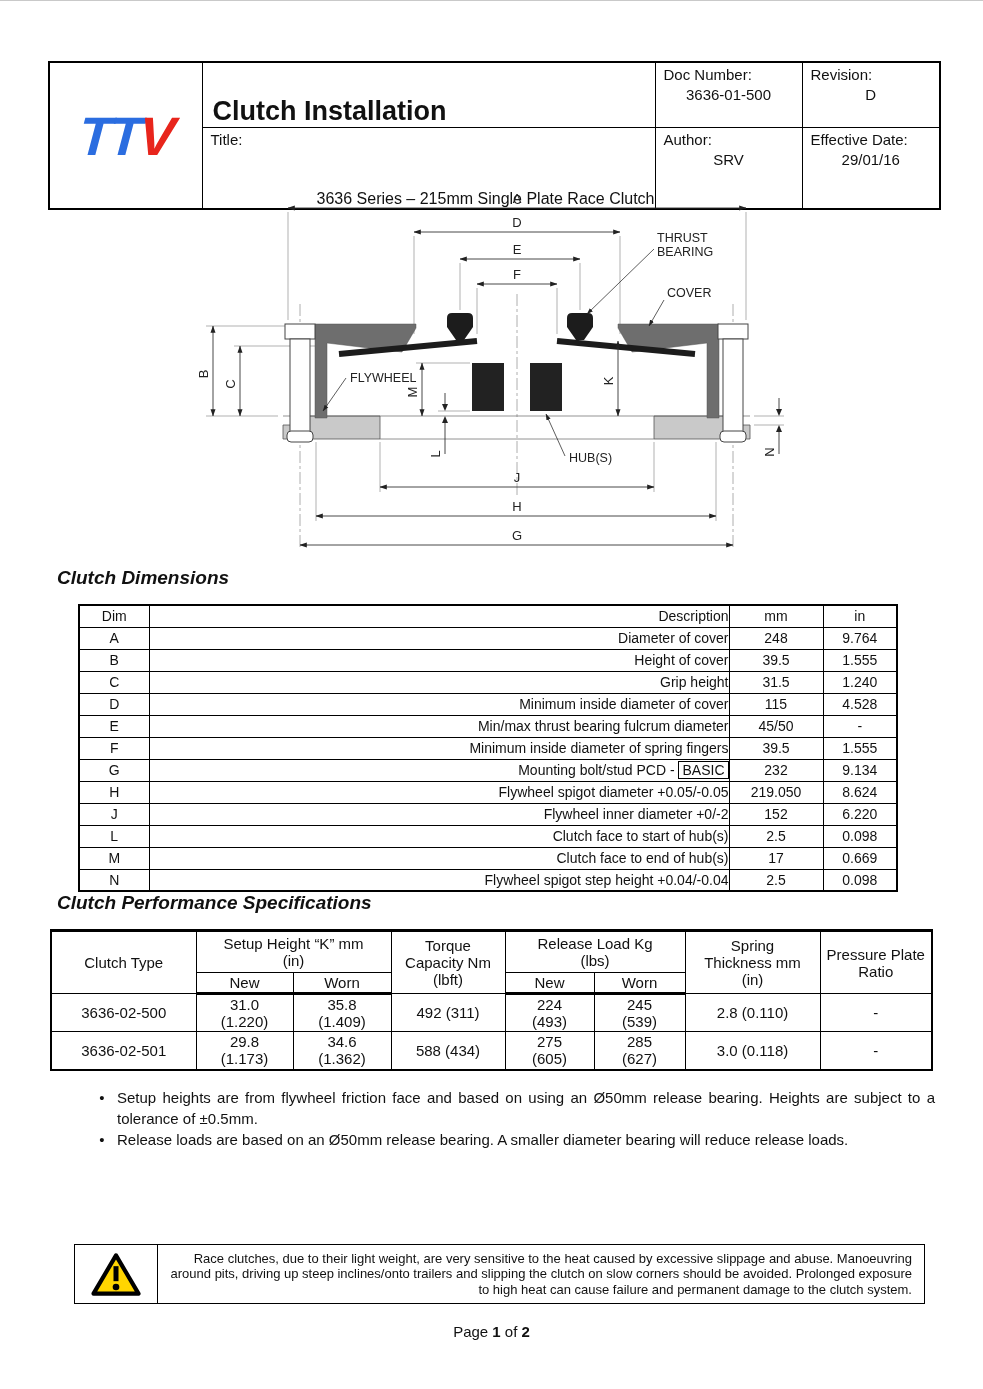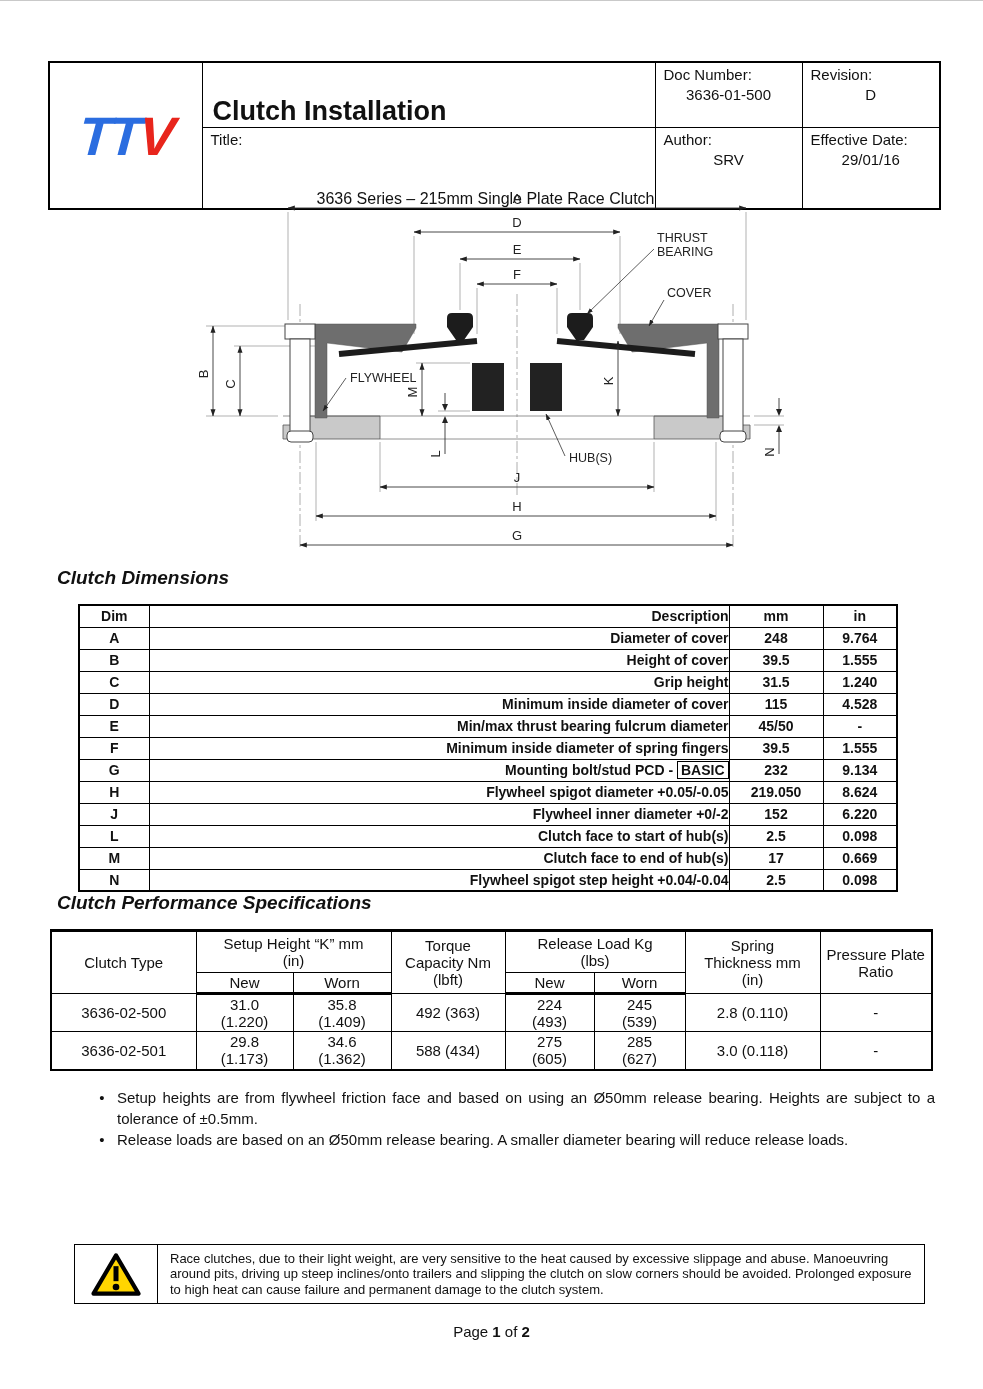--- a/index.html
+++ b/index.html
@@ -16,21 +16,21 @@
   .doc-title { font-size:27px; font-weight:bold; padding:8px 0 0 10px;margin-top:25px; }
   .lbl { font-size:15px; padding:3px 0 0 8px; }
   .val { font-size:15px; text-align:center; padding-top:3px; }
   .title-val { font-size:16px; text-align:right; padding-top:4px;margin-top:38px; }
 
   
   .h2 { position:absolute; left:57px; font-size:19px; font-weight:bold;font-style:italic; }
 
   
   .dimtab { position:absolute; left:78px; top:603px; width:818px; border-collapse:collapse; table-layout:fixed; border:2px solid #000; font-size:14px; }
-  .dimtab th, .dimtab td { border:1.5px solid #000; height:22px; font-weight:bold; padding:0; }
+  .dimtab th, .dimtab td { border:1.5px solid #000; height:22px; font-weight:normal; padding:0; }
   .dimtab .c { text-align:center; }
   .dimtab .d { text-align:right; padding-left:8px; }
   .boxed { border:1.5px solid #000; padding:0 3px; display:inline-block; line-height:16px; }
 
   
   .perftab { position:absolute; left:50px; top:928px; width:881px; border-collapse:collapse; table-layout:fixed; border:2px solid #000; border-top:3px solid #000; font-size:15px; }
   .perftab th, .perftab td { border:1.5px solid #000; font-weight:normal; text-align:center; vertical-align:middle; padding:1px 2px; }
   .perftab thead tr:last-child th { border-bottom:3px solid #000; }
   .perftab .hrow1 th { height:42px; }
   .perftab .hrow2 th { height:20px; }
@@ -39,21 +39,21 @@
 
   
   .notes { position:absolute; left:87px; top:1086px; width:848px; font-size:15px; line-height:21px; }
   .bullet-row { display:flex; }
   .bdot { width:30px; text-align:center; flex:0 0 30px; }
   .btxt { flex:1; text-align:justify; }
 
   
   .warnbox { position:absolute; left:74px; top:1243px; width:851px; height:60px; border:1.6px solid #000; display:flex; }
   .warn-icon-cell { width:83px; flex:0 0 83px; border-right:1.6px solid #000; display:flex; align-items:center; justify-content:center; }
-  .warn-text { flex:1; font-size:13px; line-height:15.4px; text-align:left; display:flex; align-items:center; padding:2px 12px; }
+  .warn-text { flex:1; font-size:13px; line-height:15.4px; text-align:right; display:flex; align-items:center; padding:2px 12px; }
 
   
   .footer { position:absolute; left:0; top:1322px; width:983px; text-align:center; font-size:15px; }
   .footer b { font-weight:bold; }
 
   
   .diag { position:absolute; left:170px; top:185px; }
   .diag text { font-family:"Liberation Sans", sans-serif; }
   .dimtxt { font-size:13px; fill:#222; }
   .parttxt { font-size:12.5px; fill:#222; }
@@ -353,21 +353,21 @@
         <th>Worn</th>
         <th>New</th>
         <th>Worn</th>
       </tr>
     </thead>
     <tbody>
       <tr>
         <td>3636-02-500</td>
         <td><span class="two"><span>31.0</span><span>(1.220)</span></span></td>
         <td><span class="two"><span>35.8</span><span>(1.409)</span></span></td>
-        <td>492 (363)</td>
+        <td>492 (311)</td>
         <td><span class="two"><span>224</span><span>(493)</span></span></td>
         <td><span class="two"><span>245</span><span>(539)</span></span></td>
         <td>2.8 (0.110)</td>
         <td>-</td>
       </tr>
       <tr>
         <td>3636-02-501</td>
         <td><span class="two"><span>29.8</span><span>(1.173)</span></span></td>
         <td><span class="two"><span>34.6</span><span>(1.362)</span></span></td>
         <td>588 (434)</td>

